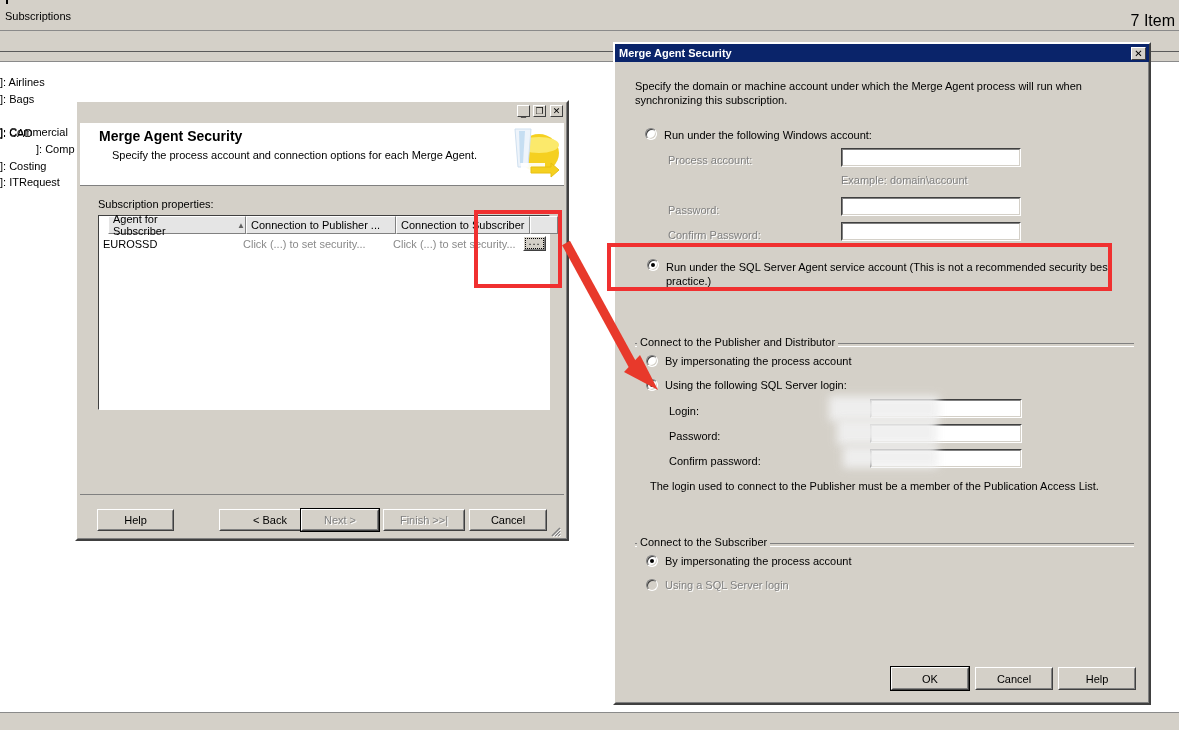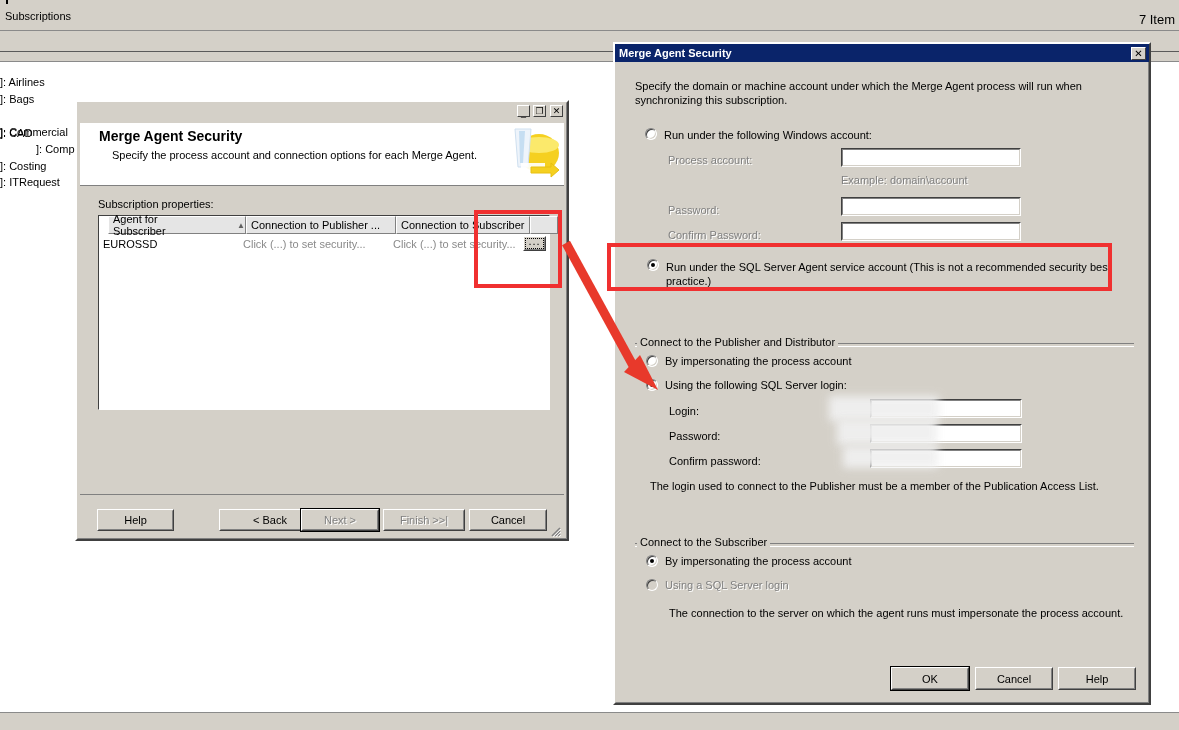--- a/index.html
+++ b/index.html
@@ -8,21 +8,21 @@
     background:#ffffff;
     font-family:"Liberation Sans","DejaVu Sans",sans-serif;
     font-size:11px;color:#000;
     -webkit-font-smoothing:none;
   }
 
   
   #bg-root{position:absolute;left:0;top:0;width:1179px;height:730px;background:#fff;}
   #bg-topbar{position:absolute;left:0;top:0;width:1179px;height:30px;background:#d4d0c8;}
   #bg-topbar-title{position:absolute;left:5px;top:10px;font-size:11px;color:#000;}
-  #bg-topbar-count{position:absolute;right:4px;top:12px;font-size:13px;color:#000;}
+  #bg-topbar-count{position:absolute;right:4px;top:12px;font-size:16px;color:#000;}
   #bg-topbar-tick{position:absolute;left:6px;top:-4px;width:2px;height:8px;background:#000;}
   #bg-sep1{position:absolute;left:0;top:30px;width:1179px;height:1px;background:#8a8a8a;}
   #bg-band{position:absolute;left:0;top:31px;width:1179px;height:20px;background:#d4d0c8;}
   #bg-sep2{position:absolute;left:0;top:51px;width:1179px;height:1px;background:#5a5a5a;}
   #bg-band2{position:absolute;left:0;top:52px;width:1179px;height:9px;background:#d4d0c8;}
   #bg-sep3{position:absolute;left:0;top:61px;width:1179px;height:1px;background:#8a8a8a;}
   #bg-body{position:absolute;left:0;top:62px;width:1179px;height:650px;background:#ffffff;}
   #bg-bottombar{position:absolute;left:0;top:712px;width:1179px;height:18px;background:#d4d0c8;border-top:1px solid #8a8a8a;}
   .bg-list-item{position:absolute;left:0;font-size:11px;color:#000;white-space:nowrap;}
 
@@ -318,21 +318,20 @@
   <div class="grp" style="left:20px;top:499px;width:499px">
     <div class="gline"></div>
     <div class="gtitle">Connect to the Subscriber</div>
   </div>
   <div class="radio checked" style="left:31px;top:511px"></div>
   <div class="rlabel" style="left:50px;top:511px">By impersonating the process account</div>
 
   <div class="radio dis" style="left:31px;top:535px"></div>
   <div class="rlabel dis" style="left:50px;top:535px">Using a SQL Server login</div>
 
-  <div class="lbl" style="left:54px;top:563px">The connection to the server on which the agent runs must impersonate the process account.</div>
 
   <div class="btn default" style="left:276px;top:623px;width:78px;height:23px">
     <div class="inner">
         <span>OK</span>
       </div>
   </div>
   <div class="btn" style="left:360px;top:623px;width:78px;height:23px">
     <div class="inner">
         <span>Cancel</span>
       </div>

